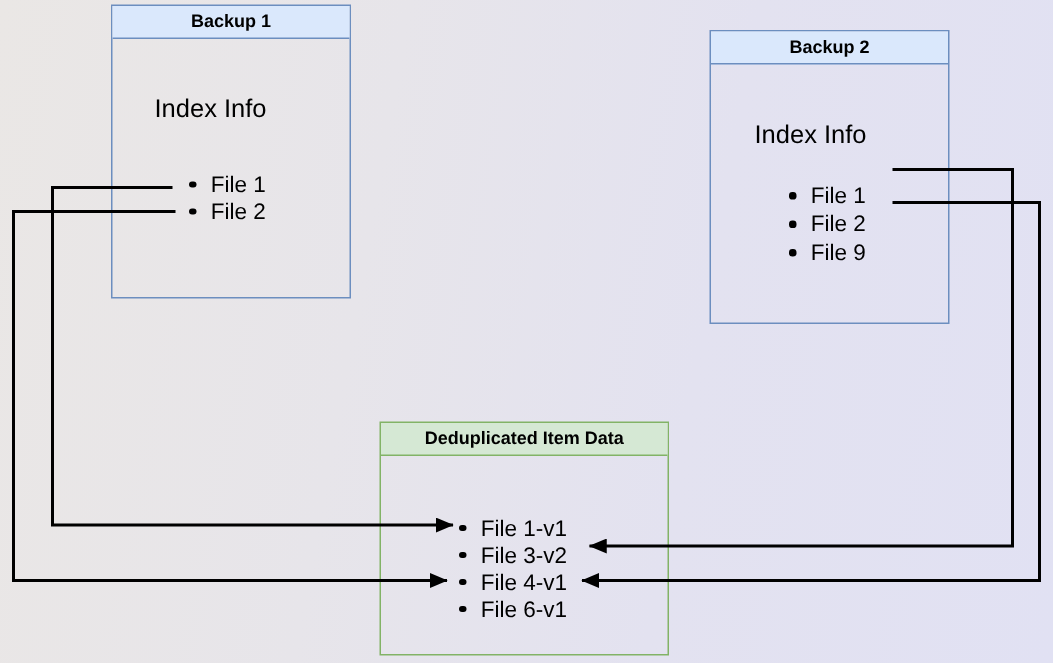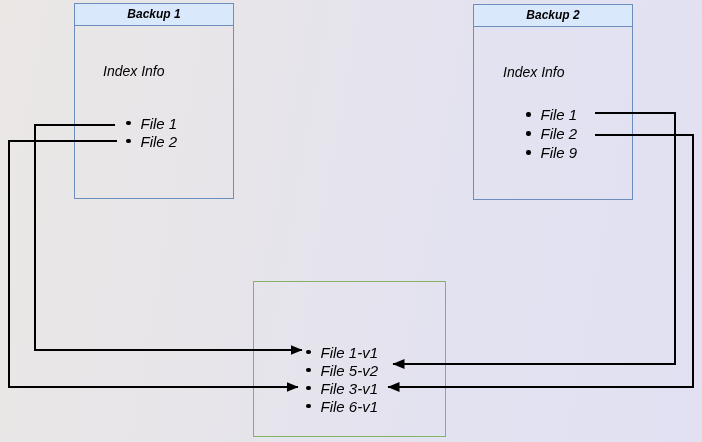--- a/index.html
+++ b/index.html
@@ -10,37 +10,36 @@
     width:702px; height:442px;
     overflow:hidden;
     background:linear-gradient(100deg, #eae7e5 0%, #e7e5ea 35%, #e3e2f0 65%, #e1e1f3 100%);
   }
 
   .node {
     position:absolute;
     border:1px solid;
     box-sizing:border-box;
     background:transparent;
-    font-style:italic;
   }
   .node.blue  { border-color:#6c8ebf; }
   .node.green { border-color:#82b366; }
 
   .node-header {
     height:21px; line-height:21px;
     text-align:center;
     font-size:12px; font-weight:bold; color:#000;
     border-bottom:1px solid;
   }
   .blue  .node-header { background:#dae8fc; border-bottom-color:#6c8ebf; }
   .green .node-header { background:#d5e8d4; border-bottom-color:#82b366; }
 
   .section-label {
     position:absolute;
-    font-size:14px; color:#000;
+    font-size:17px; color:#000;
     white-space:nowrap;
   }
 
   .item-list { position:absolute; }
   .row { display:flex; align-items:center; white-space:nowrap; }
   .row .dot {
     width:4.5px; height:4.5px; border-radius:50%;
     background:#000; flex:0 0 auto;
     margin-right:10px;
   }
@@ -71,52 +70,53 @@
         <span class="dot"></span>
         <span class="lbl">File 1</span>
       </div>
       <div class="row">
         <span class="dot"></span>
         <span class="lbl">File 2</span>
       </div>
     </div>
   </div>
 
-  <div class="node blue" style="left:473px; top:4px; width:160px; height:196px;">
+  <div class="node blue" style="left:473px; top:20px; width:160px; height:196px;">
     <div class="node-header">Backup 2</div>
     <div class="section-label" style="left:29px; top:59px;">Index Info</div>
     <div class="item-list b2" style="left:52px; top:100px;">
       <div class="row">
         <span class="dot"></span>
         <span class="lbl">File 1</span>
       </div>
       <div class="row">
         <span class="dot"></span>
         <span class="lbl">File 2</span>
       </div>
       <div class="row">
         <span class="dot"></span>
         <span class="lbl">File 9</span>
       </div>
     </div>
   </div>
 
   <div class="node green" style="left:253px; top:281px; width:193px; height:156px;">
+    <div class="node-header">Deduplicated Item Data</div>
     <div class="item-list dd" style="left:52px; top:61px;text-align:right;">
       <div class="row">
         <span class="dot"></span>
         <span class="lbl">File 1-v1</span>
       </div>
       <div class="row">
         <span class="dot"></span>
-        <span class="lbl">File 5-v2</span>
+        <span class="lbl">File 3-v2</span>
       </div>
       <div class="row">
         <span class="dot"></span>
-        <span class="lbl">File 3-v1</span>
+        <span class="lbl">File 4-v1</span>
       </div>
       <div class="row">
         <span class="dot"></span>
         <span class="lbl">File 6-v1</span>
       </div>
     </div>
   </div>
 
   <svg class="wires" viewBox="0 0 702 442" xmlns="http://www.w3.org/2000/svg">
     <defs>

